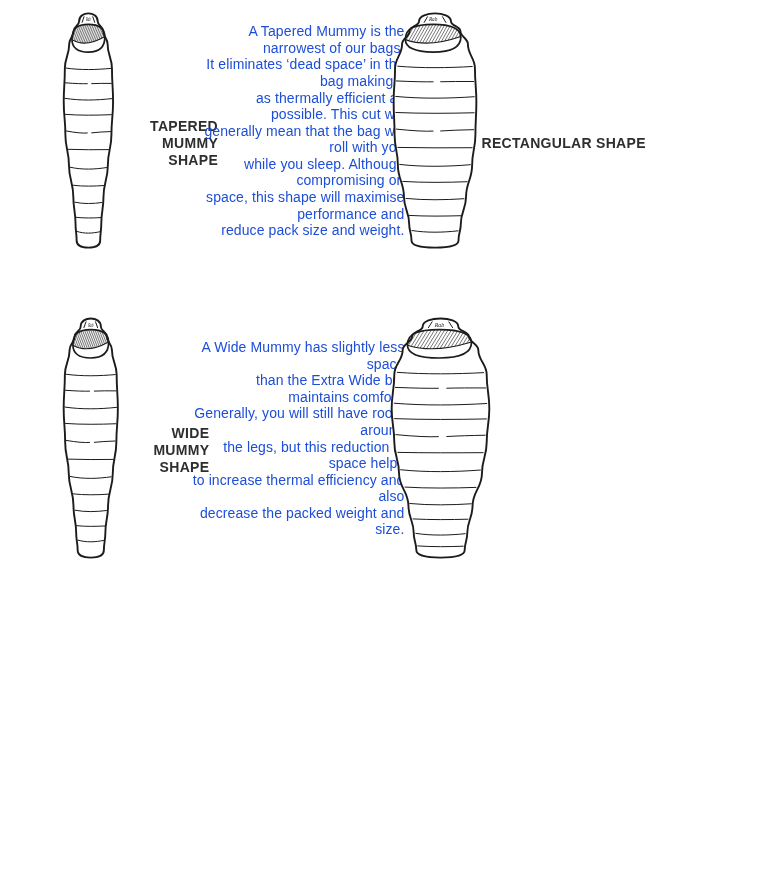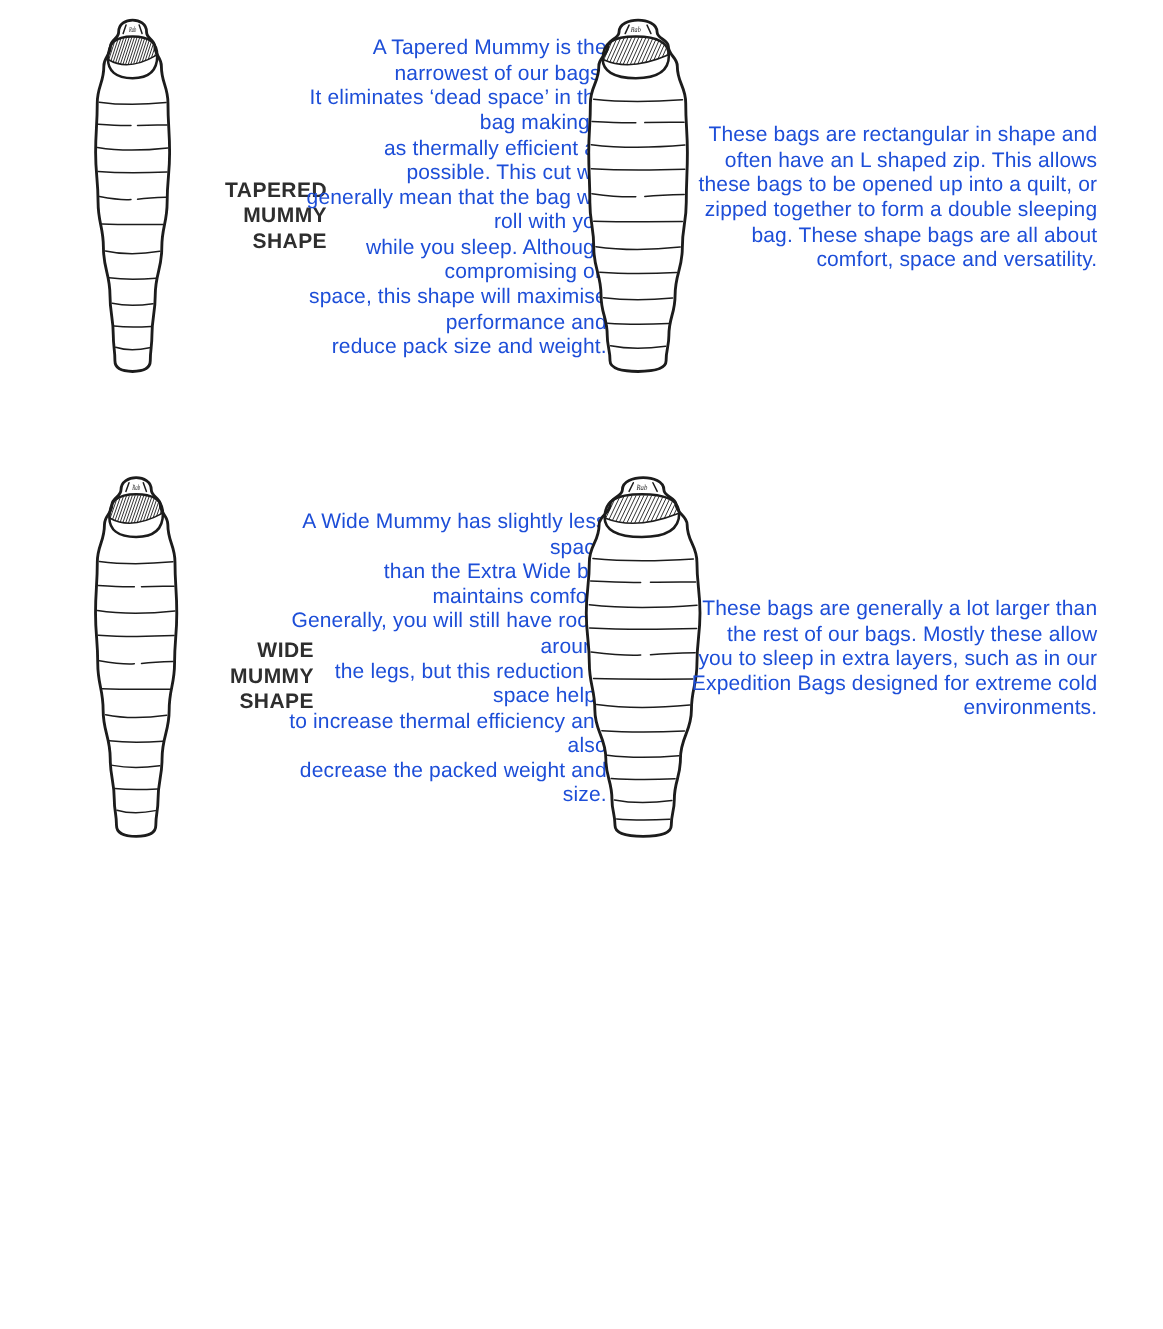--- a/index.html
+++ b/index.html
@@ -97,26 +97,21 @@
         <path d="M 25.47222222222222 231.4 C 41.415277777777774 233.9, 58.584722222222226 233.465, 74.52777777777777 231.7" fill="none" stroke="#1c1c1c" stroke-width="1" vector-effect="non-scaling-stroke" stroke-linecap="round"></path>
         <clipPath id="hatch1">
           <path d="M 19.3 29.5 C 19.3 18, 27.5 13.6, 48 13.6 C 68.5 13.6, 76.7 18, 76.7 26.2 C 55.375 33.5, 34.725 35, 19.3 29.5 Z"></path>
         </clipPath>
         <path d="M 12.5 36 L 25.5 13 M 15.7 36 L 28.7 13 M 18.9 36 L 31.9 13 M 22.099999999999998 36 L 35.099999999999994 13 M 25.299999999999997 36 L 38.3 13 M 28.499999999999996 36 L 41.5 13 M 31.699999999999996 36 L 44.699999999999996 13 M 34.9 36 L 47.9 13 M 38.1 36 L 51.1 13 M 41.300000000000004 36 L 54.300000000000004 13 M 44.50000000000001 36 L 57.50000000000001 13 M 47.70000000000001 36 L 60.70000000000001 13 M 50.90000000000001 36 L 63.90000000000001 13 M 54.100000000000016 36 L 67.10000000000002 13 M 57.30000000000002 36 L 70.30000000000001 13 M 60.50000000000002 36 L 73.50000000000003 13 M 63.700000000000024 36 L 76.70000000000002 13 M 66.90000000000002 36 L 79.90000000000002 13 M 70.10000000000002 36 L 83.10000000000002 13 M 73.30000000000003 36 L 86.30000000000003 13 M 76.50000000000003 36 L 89.50000000000003 13 M 79.70000000000003 36 L 92.70000000000003 13 M 82.90000000000003 36 L 95.90000000000003 13 " fill="none" stroke="#1c1c1c" stroke-width="0.6" clip-path="url(#hatch1)" vector-effect="non-scaling-stroke"></path>
         <path d="M 19.3 29.5 C 34.725 35, 55.375 33.5, 76.7 26.2" fill="none" stroke="#1c1c1c" stroke-width="1.1" vector-effect="non-scaling-stroke" stroke-linecap="round"></path>
         <path d="M 18.5 29 C 18.5 17.5, 27.5 13, 48 13 C 68.5 13, 77.5 17.5, 77.5 26.5 C 77.5 36.5, 68.5 42.5, 48 42.5 C 27.5 42.5, 18.5 37, 18.5 29 Z" fill="none" stroke="#1c1c1c" stroke-width="1.7" vector-effect="non-scaling-stroke" stroke-linejoin="round"></path>
         <path d="M 42 5 L 38.5 11 M 58 5 L 61.5 11" fill="none" stroke="#1c1c1c" stroke-width="1" vector-effect="non-scaling-stroke" stroke-linecap="round"></path>
         <text x="48" y="10" text-anchor="middle" fill="#1c1c1c" font-size="5.5" font-style="italic" font-family="&quot;Liberation Serif&quot;, serif">Rab</text>
       </svg>
-    <p class="shape-desc">These bags are rectangular in shape and
-often have an L shaped zip. This allows
-these bags to be opened up into a quilt, or
-zipped together to form a double sleeping
-bag. These shape bags are all about
-comfort, space and versatility.</p>
+    <h3 class="shape-title">RECTANGULAR SHAPE</h3>
   </div>
 
   <div class="cell">
     <svg viewBox="0 0 100 252" width="101" height="243" preserveAspectRatio="none">
         <path d="M 28 242 C 28 233.9, 25.5 232.1, 25.5 224 C 25.5 211.4, 21 208.6, 21 196 C 21 180.7, 13 177.3, 13 162 C 13 147.6, 7 144.4, 7 130 C 7 114.25, 4.5 110.75, 4.5 95 C 4.5 79.25, 6.5 75.75, 6.5 60 C 6.5 48.3, 14.5 45.7, 14.5 34 C 14.5 27.7, 23 26.3, 23 20 C 23 15.5, 33 14.5, 33 10 C 33 4, 42 1.5, 50 1.5 C 58 1.5, 67 4, 67 10 C 67 14.5, 77 15.5, 77 20 C 77 26.3, 85.5 27.7, 85.5 34 C 85.5 45.7, 93.5 48.3, 93.5 60 C 93.5 75.75, 95.5 79.25, 95.5 95 C 95.5 110.75, 93 114.25, 93 130 C 93 144.4, 87 147.6, 87 162 C 87 177.3, 79 180.7, 79 196 C 79 208.6, 74.5 211.4, 74.5 224 C 74.5 232.1, 72 233.9, 72 242 C 72 247.5, 62.1 249.5, 50 249.5 C 37.9 249.5, 28 247.5, 28 242 Z" fill="#fff" stroke="#1c1c1c" stroke-width="1.9" vector-effect="non-scaling-stroke" stroke-linejoin="round"></path>
         <path d="M 8.807692307692307 59.4 C 35.58269230769231 61.6, 64.41730769230769 61.21, 91.1923076923077 59.7" fill="none" stroke="#1c1c1c" stroke-width="1" vector-effect="non-scaling-stroke" stroke-linecap="round"></path>
         <path d="M 7.585714285714289 76 Q 35.155 77.2 48 76.9 M 56 76.84 Q 71.20714285714286 76.42 92.41428571428571 76.6" fill="none" stroke="#1c1c1c" stroke-width="1" vector-effect="non-scaling-stroke" stroke-linecap="round"></path>
         <path d="M 6.614285714285714 93.4 C 34.815 96, 65.185 95.55, 93.38571428571429 93.7" fill="none" stroke="#1c1c1c" stroke-width="1" vector-effect="non-scaling-stroke" stroke-linecap="round"></path>
         <path d="M 7.571428571428569 110.4 C 35.15 111.6, 64.85 111.36, 92.42857142857143 110.7" fill="none" stroke="#1c1c1c" stroke-width="1" vector-effect="non-scaling-stroke" stroke-linecap="round"></path>
         <path d="M 8.857142857142854 128 Q 35.6 130.8 48 130.1 M 56 129.96 Q 70.57142857142857 128.98 91.14285714285714 128.6" fill="none" stroke="#1c1c1c" stroke-width="1" vector-effect="non-scaling-stroke" stroke-linecap="round"></path>
@@ -161,20 +156,15 @@
         <path d="M 28.305555555555557 237.4 C 42.40694444444445 238.5, 57.59305555555555 238.275, 71.69444444444444 237.7" fill="none" stroke="#1c1c1c" stroke-width="1" vector-effect="non-scaling-stroke" stroke-linecap="round"></path>
         <clipPath id="hatch3">
           <path d="M 19.3 29.5 C 19.3 18, 27.5 13.6, 49 13.6 C 70.5 13.6, 78.7 18, 78.7 26.2 C 56.625 33.5, 35.275 35, 19.3 29.5 Z"></path>
         </clipPath>
         <path d="M 12.5 36 L 25.5 13 M 15.7 36 L 28.7 13 M 18.9 36 L 31.9 13 M 22.099999999999998 36 L 35.099999999999994 13 M 25.299999999999997 36 L 38.3 13 M 28.499999999999996 36 L 41.5 13 M 31.699999999999996 36 L 44.699999999999996 13 M 34.9 36 L 47.9 13 M 38.1 36 L 51.1 13 M 41.300000000000004 36 L 54.300000000000004 13 M 44.50000000000001 36 L 57.50000000000001 13 M 47.70000000000001 36 L 60.70000000000001 13 M 50.90000000000001 36 L 63.90000000000001 13 M 54.100000000000016 36 L 67.10000000000002 13 M 57.30000000000002 36 L 70.30000000000001 13 M 60.50000000000002 36 L 73.50000000000003 13 M 63.700000000000024 36 L 76.70000000000002 13 M 66.90000000000002 36 L 79.90000000000002 13 M 70.10000000000002 36 L 83.10000000000002 13 M 73.30000000000003 36 L 86.30000000000003 13 M 76.50000000000003 36 L 89.50000000000003 13 M 79.70000000000003 36 L 92.70000000000003 13 M 82.90000000000003 36 L 95.90000000000003 13 M 86.10000000000004 36 L 99.10000000000004 13 " fill="none" stroke="#1c1c1c" stroke-width="0.6" clip-path="url(#hatch3)" vector-effect="non-scaling-stroke"></path>
         <path d="M 19.3 29.5 C 35.275 35, 56.625 33.5, 78.7 26.2" fill="none" stroke="#1c1c1c" stroke-width="1.1" vector-effect="non-scaling-stroke" stroke-linecap="round"></path>
         <path d="M 18.5 29 C 18.5 17.5, 27.5 13, 49 13 C 70.5 13, 79.5 17.5, 79.5 26.5 C 79.5 36.5, 70.5 42.5, 49 42.5 C 27.5 42.5, 18.5 37, 18.5 29 Z" fill="none" stroke="#1c1c1c" stroke-width="1.7" vector-effect="non-scaling-stroke" stroke-linejoin="round"></path>
         <path d="M 42 5 L 38.5 11 M 58 5 L 61.5 11" fill="none" stroke="#1c1c1c" stroke-width="1" vector-effect="non-scaling-stroke" stroke-linecap="round"></path>
         <text x="49" y="10" text-anchor="middle" fill="#1c1c1c" font-size="5.5" font-style="italic" font-family="&quot;Liberation Serif&quot;, serif">Rab</text>
       </svg>
-    <p class="shape-desc">These bags are generally a lot larger than
-the rest of our bags. Mostly these allow
-you to sleep in extra layers, such as in our
-Expedition Bags designed for extreme cold
-environments.</p>
   </div>
 
 </div>
 
 </body></html>

